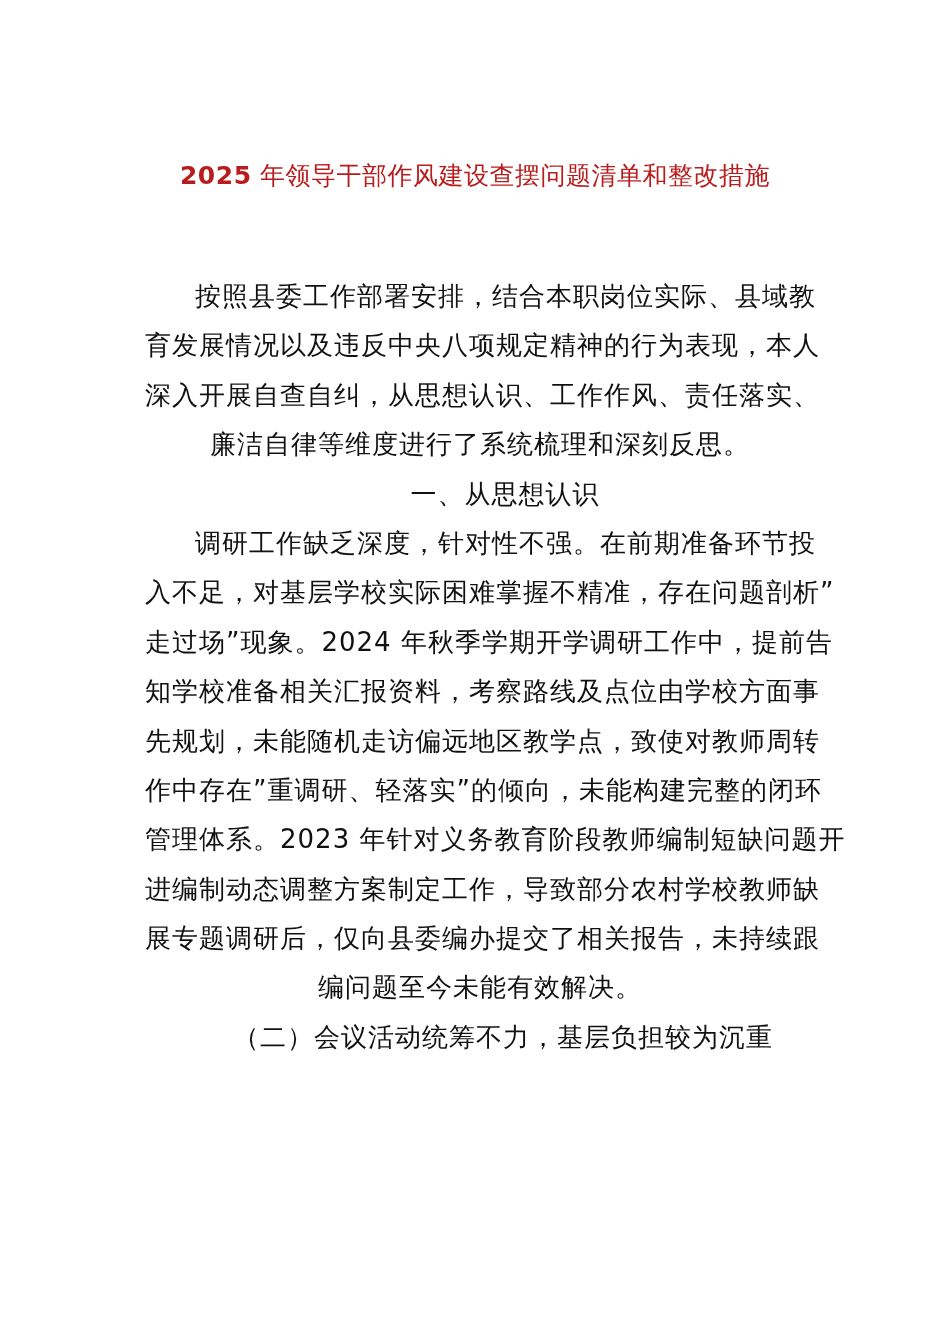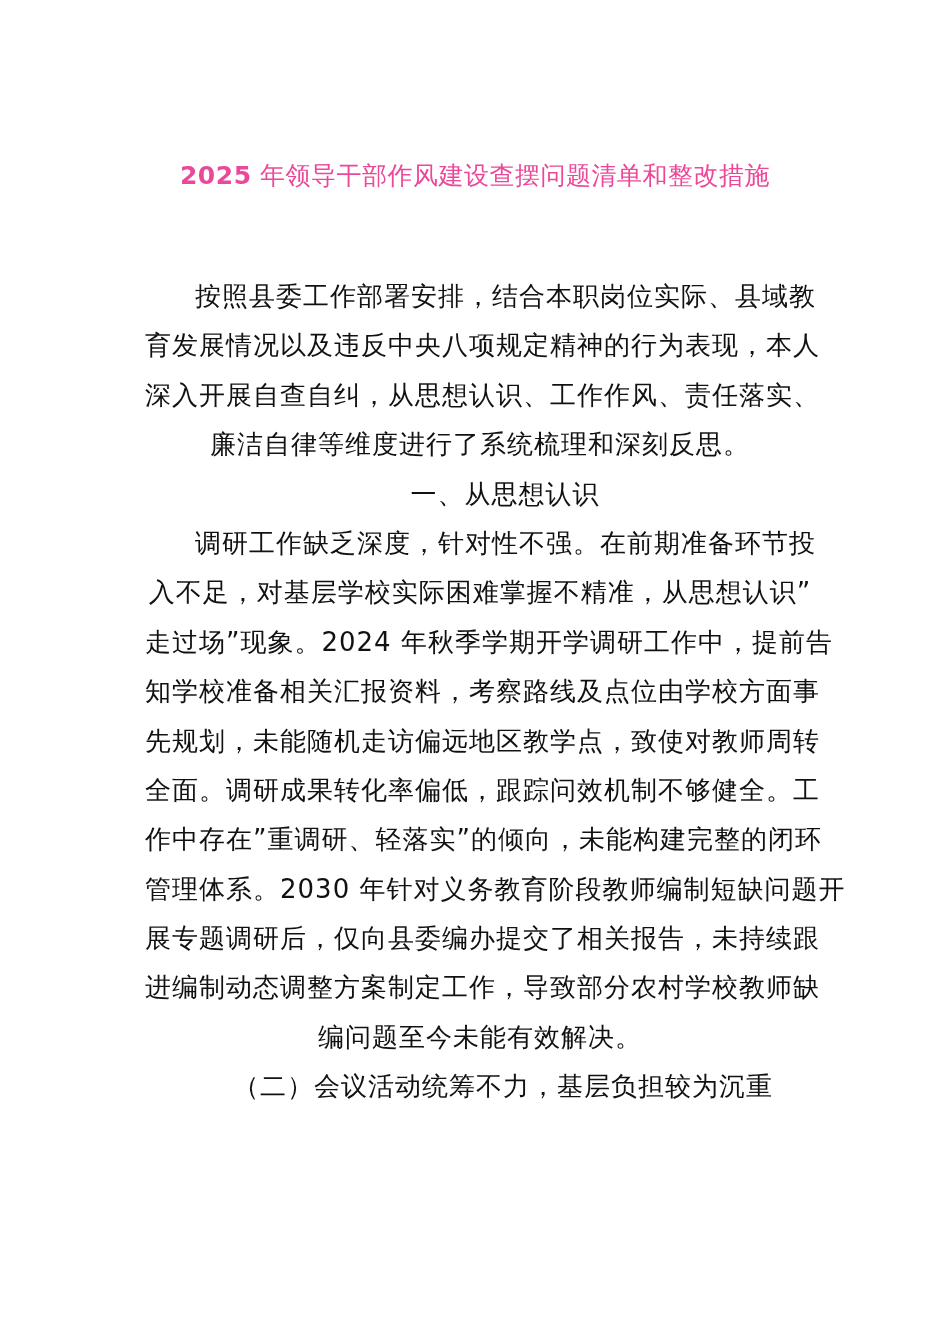--- a/index.html
+++ b/index.html
@@ -25,21 +25,21 @@
     }
     .title {
       position: absolute;
       left: 0;
       width: 950px;
       top: 156px;
       text-align: center;
       font-size: 25px;
       line-height: 40px;
       letter-spacing: 0.5px;
-      color: #ec4899;
+      color: #b91c1c;
       white-space: nowrap;
     }
     .title .year {
       font-weight: bold;
     }
     .body-text {
       position: absolute;
       left: 145px;
       top: 272px;
       width: 670px;
@@ -79,28 +79,27 @@
       <span class="line">育发展情况以及违反中央八项规定精神的行为表现，本人</span>
       <span class="line">深入开展自查自纠，从思想认识、工作作风、责任落实、</span>
       <span class="line">廉洁自律等维度进行了系统梳理和深刻反思。</span>
     </div>
 
     <span class="line heading1">一、从思想认识</span>
 
 
     <div>
       <span class="line indent">调研工作缺乏深度，针对性不强。在前期准备环节投</span>
-      <span class="line">入不足，对基层学校实际困难掌握不精准，从思想认识”</span>
+      <span class="line">入不足，对基层学校实际困难掌握不精准，存在问题剖析”</span>
       <span class="line">走过场”现象。2024 年秋季学期开学调研工作中，提前告</span>
       <span class="line">知学校准备相关汇报资料，考察路线及点位由学校方面事</span>
       <span class="line">先规划，未能随机走访偏远地区教学点，致使对教师周转</span>
-      <span class="line">全面。调研成果转化率偏低，跟踪问效机制不够健全。工</span>
       <span class="line">作中存在”重调研、轻落实”的倾向，未能构建完整的闭环</span>
-      <span class="line">管理体系。2030 年针对义务教育阶段教师编制短缺问题开</span>
+      <span class="line">管理体系。2023 年针对义务教育阶段教师编制短缺问题开</span>
+      <span class="line">进编制动态调整方案制定工作，导致部分农村学校教师缺</span>
       <span class="line">展专题调研后，仅向县委编办提交了相关报告，未持续跟</span>
-      <span class="line">进编制动态调整方案制定工作，导致部分农村学校教师缺</span>
       <span class="line">编问题至今未能有效解决。</span>
     </div>
 
     <span class="line heading2">（二）会议活动统筹不力，基层负担较为沉重</span>
 
   </div>
 </div>
 
 </body></html>

